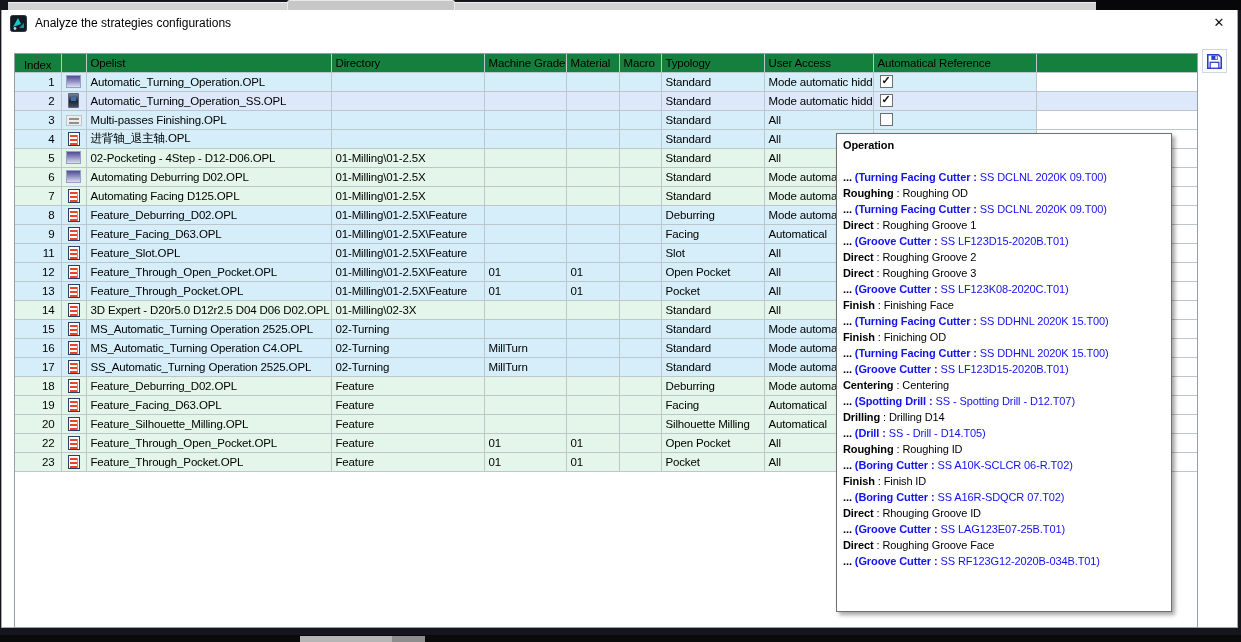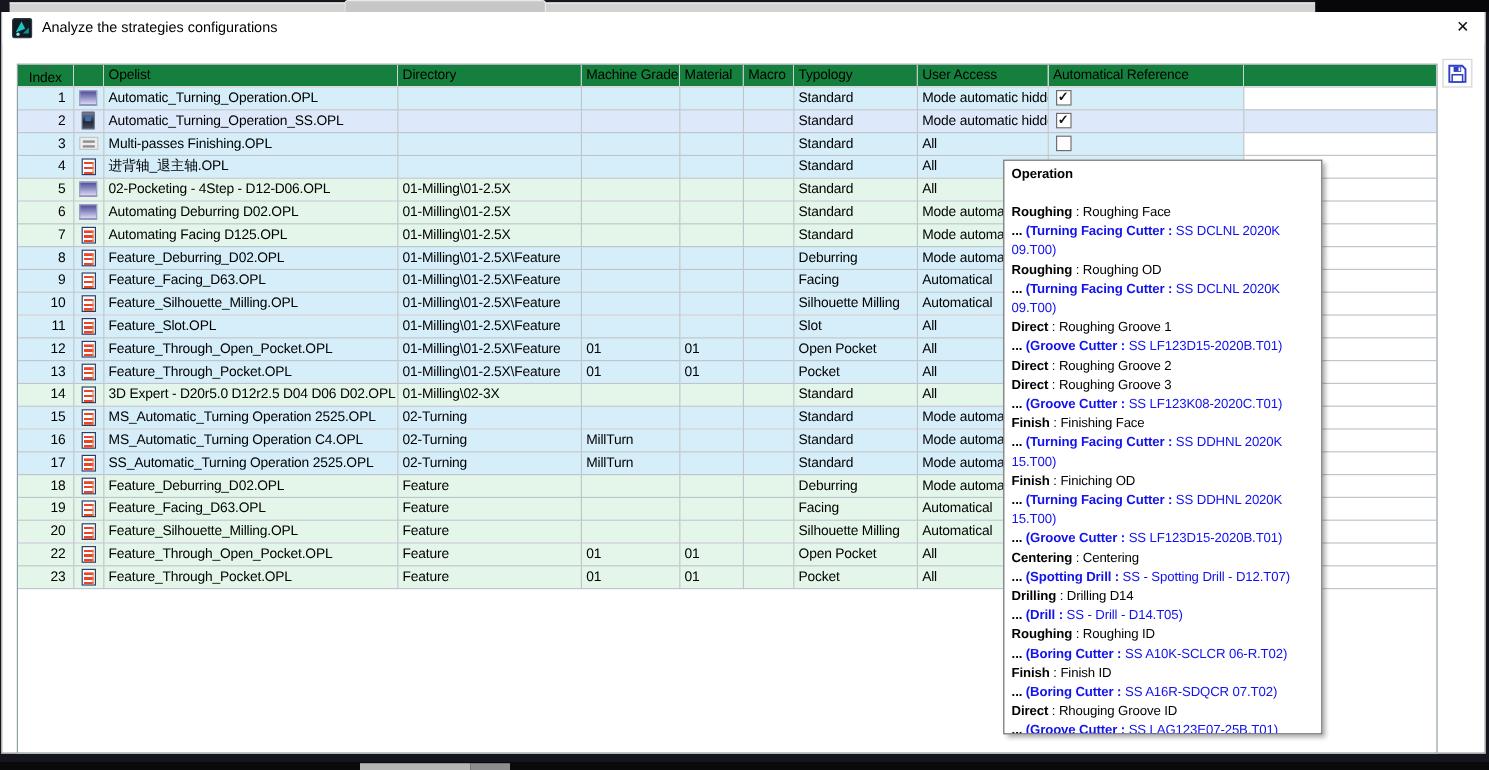--- a/index.html
+++ b/index.html
@@ -54,21 +54,21 @@
   .red-doc{width:12px;height:14px;background:#fff;border:1px solid #2c3e66;position:relative;}
   .red-doc::before{content:"";position:absolute;left:1px;top:2px;width:8px;height:10px;
     background:repeating-linear-gradient(180deg,#e8442b 0 2px,rgba(0,0,0,0) 2px 4px);}
   .red-doc::after{content:"";position:absolute;right:1px;top:2px;width:1px;height:10px;background:#e8884b;}
 
   
   .checkbox{width:13px;height:13px;border:1px solid #6e6e6e;background:#fff;margin-left:2px;position:relative;}
   .checkbox.checked::after{content:"\2713";position:absolute;left:1px;top:-2px;font-size:11px;font-weight:bold;color:#111;}
 
   
-  .tooltip{position:absolute;left:834px;top:123px;width:266px;height:479px;background:#fff;border:1px solid #6f6f6f;
+  .tooltip{position:absolute;left:834px;top:123px;width:336px;height:479px;background:#fff;border:1px solid #6f6f6f;
     box-shadow:3px 3px 4px rgba(0,0,0,0.35);padding:3px 6px;font-size:11px;line-height:16px;letter-spacing:-0.1px;
     overflow:hidden;z-index:10;color:#000;}
   .t-line b{font-weight:bold;}
   .t-line .b-blue{color:var(--link);font-weight:bold;}
   .t-line .blue{color:var(--link);}
   .t-title{font-weight:bold;}
 </style>
 </head>
 <body>
 
@@ -249,33 +249,20 @@
             <td>01-Milling\01-2.5X\Feature</td>
             <td></td>
             <td></td>
             <td></td>
             <td>Facing</td>
             <td>Automatical</td>
             <td></td>
             <td class="fill"></td>
           </tr>
           <tr class="blu">
-            <td class="idx">10</td>
-            <td class="icn"><span class="icon red-doc"></span></td>
-            <td>Feature_Silhouette_Milling.OPL</td>
-            <td>01-Milling\01-2.5X\Feature</td>
-            <td></td>
-            <td></td>
-            <td></td>
-            <td>Silhouette Milling</td>
-            <td>Automatical</td>
-            <td></td>
-            <td class="fill"></td>
-          </tr>
-          <tr class="blu">
             <td class="idx">11</td>
             <td class="icn"><span class="icon red-doc"></span></td>
             <td>Feature_Slot.OPL</td>
             <td>01-Milling\01-2.5X\Feature</td>
             <td></td>
             <td></td>
             <td></td>
             <td>Slot</td>
             <td>All</td>
             <td></td>
@@ -425,21 +412,20 @@
             <td class="fill"></td>
           </tr>
         </tbody>
     </table>
   </div>
 
   <div class="tooltip">
     <div class="t-line t-title">Operation</div>
     <div class="t-line">&nbsp;</div>
     <div id="tooltip-ops">
-        <div class="t-line"><b>Roughing</b> : Roughing Face</div>
         <div class="t-line"><b>... </b><span class="b-blue">(Turning Facing Cutter : </span><span class="blue">SS DCLNL 2020K 09.T00)</span></div>
         <div class="t-line"><b>Roughing</b> : Roughing OD</div>
         <div class="t-line"><b>... </b><span class="b-blue">(Turning Facing Cutter : </span><span class="blue">SS DCLNL 2020K 09.T00)</span></div>
         <div class="t-line"><b>Direct</b> : Roughing Groove 1</div>
         <div class="t-line"><b>... </b><span class="b-blue">(Groove Cutter : </span><span class="blue">SS LF123D15-2020B.T01)</span></div>
         <div class="t-line"><b>Direct</b> : Roughing Groove 2</div>
         <div class="t-line"><b>Direct</b> : Roughing Groove 3</div>
         <div class="t-line"><b>... </b><span class="b-blue">(Groove Cutter : </span><span class="blue">SS LF123K08-2020C.T01)</span></div>
         <div class="t-line"><b>Finish</b> : Finishing Face</div>
         <div class="t-line"><b>... </b><span class="b-blue">(Turning Facing Cutter : </span><span class="blue">SS DDHNL 2020K 15.T00)</span></div>

